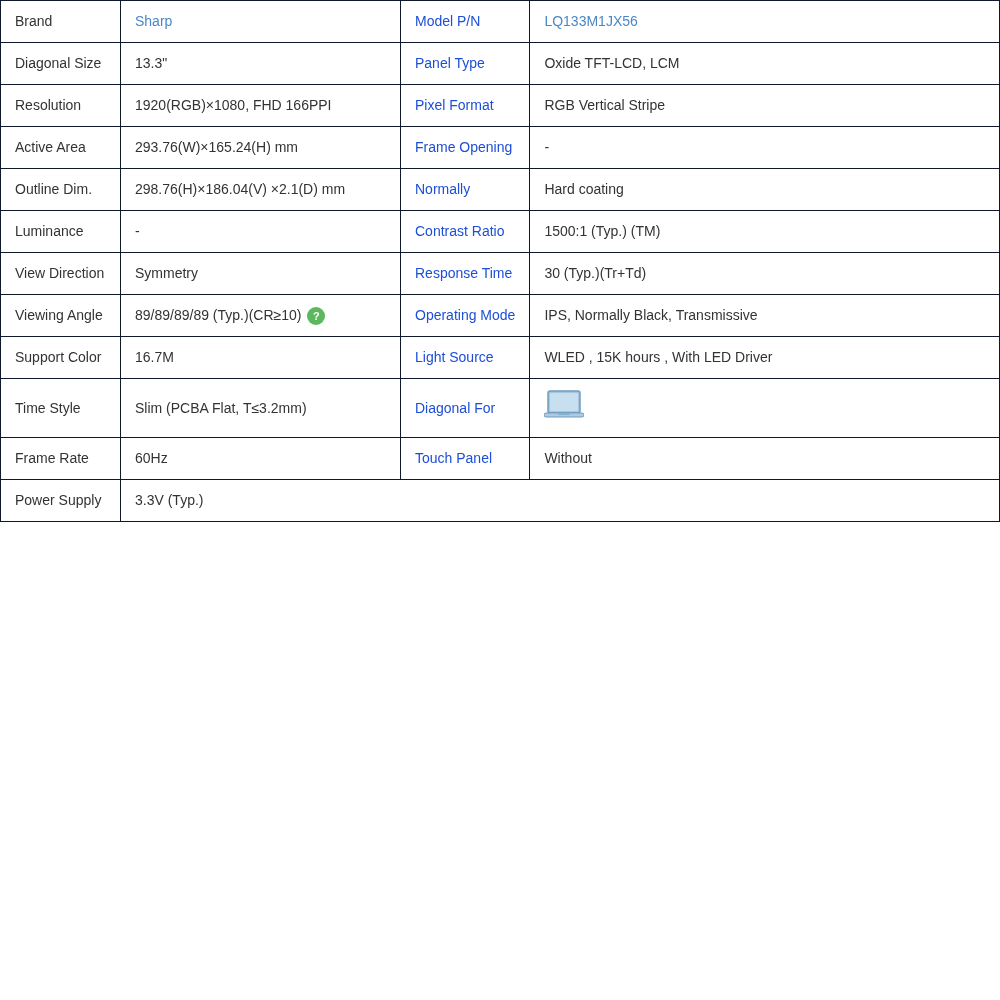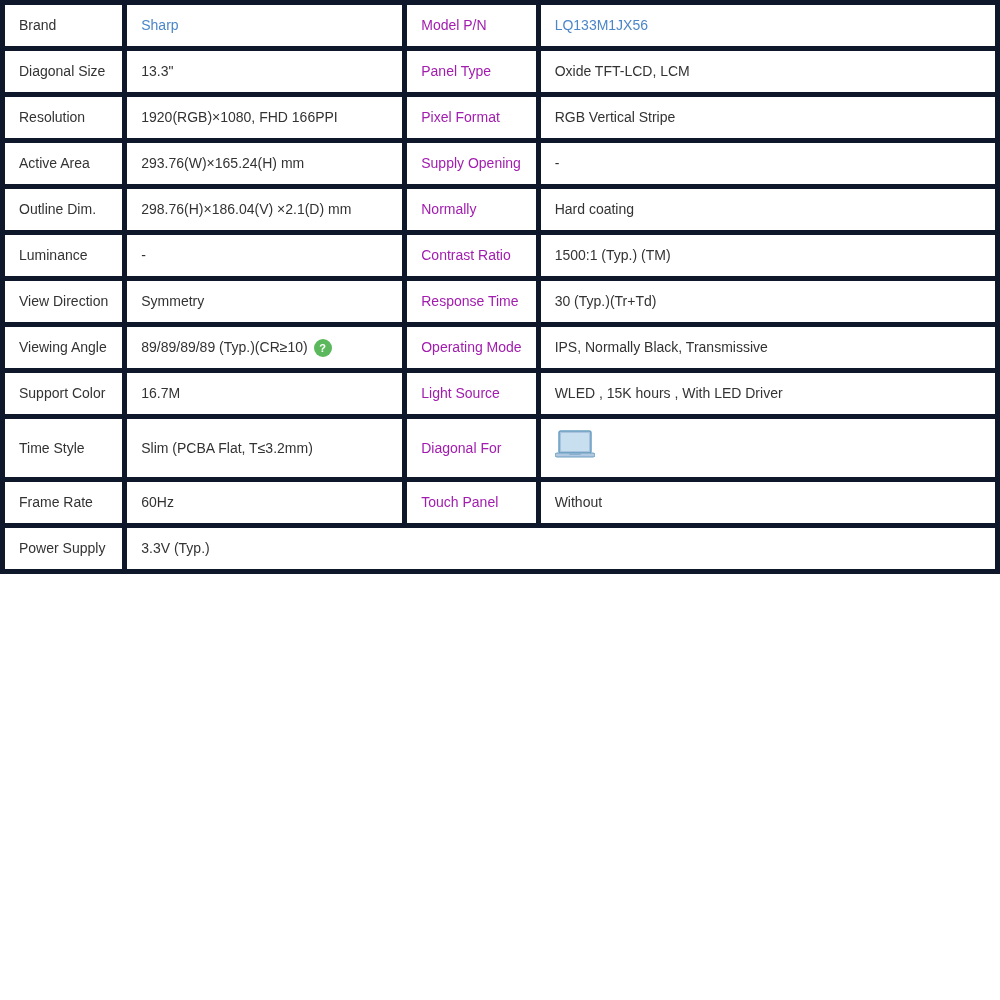--- a/index.html
+++ b/index.html
@@ -15,36 +15,36 @@
       width: 1000px;
       min-height: 1000px;
     }
     table {
       width: 100%;
       border-collapse: collapse;
       border: 1px solid #ccc;
     }
     td {
       padding: 10px 14px;
-      border: 5px solid #0f172a;
+      border: 1px solid #0f172a;
       vertical-align: middle;
       line-height: 1.5;
     }
     .label-cell {
       color: #333;
       font-weight: normal;
       width: 120px;
       white-space: nowrap;
     }
     .value-cell {
       color: #333;
       width: 280px;
     }
     .label-cell-right {
-      color: #a21caf;
+      color: #1d4ed8;
       font-weight: normal;
       width: 120px;
       white-space: nowrap;
     }
     .value-cell-right {
       color: #333;
     }
     .link-value {
       color: #4a86c8;
       text-decoration: none;
@@ -88,21 +88,21 @@
       </tr>
       <tr>
         <td class="label-cell">Resolution</td>
         <td class="value-cell">1920(RGB)×1080, FHD  166PPI</td>
         <td class="label-cell-right">Pixel Format</td>
         <td class="value-cell-right">RGB Vertical Stripe</td>
       </tr>
       <tr>
         <td class="label-cell">Active Area</td>
         <td class="value-cell">293.76(W)×165.24(H) mm</td>
-        <td class="label-cell-right">Supply Opening</td>
+        <td class="label-cell-right">Frame Opening</td>
         <td class="value-cell-right">-</td>
       </tr>
       <tr>
         <td class="label-cell">Outline Dim.</td>
         <td class="value-cell">298.76(H)×186.04(V) ×2.1(D) mm</td>
         <td class="label-cell-right">Normally</td>
         <td class="value-cell-right">Hard coating</td>
       </tr>
       <tr>
         <td class="label-cell">Luminance</td>

